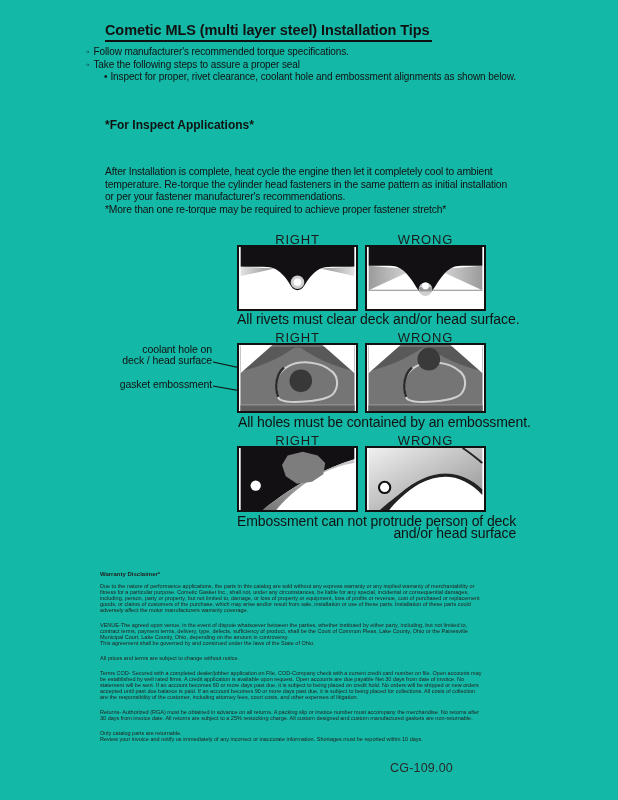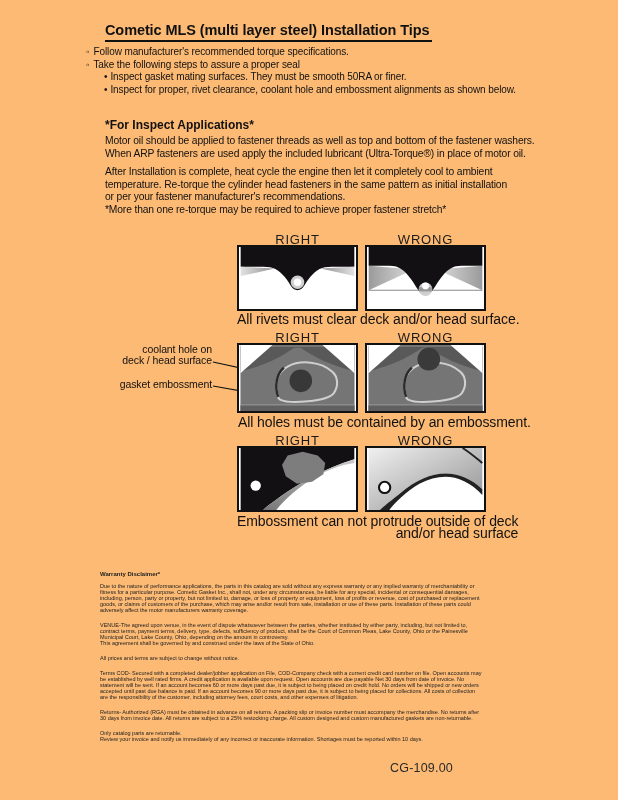--- a/index.html
+++ b/index.html
@@ -1,20 +1,20 @@
 <!DOCTYPE html>
 <html><head>
 <meta charset="utf-8">
 <style>
   * { margin: 0; padding: 0; box-sizing: border-box; }
   html, body { background: #ffffff; }
   .page {
     position: relative;
     width: 618px; height: 800px;
-    background: #fdba74;
+    background: #14b8a6;
     font-family: "Liberation Sans", sans-serif;
     color: #111111;
     overflow: hidden;
   }
   .abs { position: absolute; }
   .page-title {
     left: 105px; top: 22px;
     font-size: 14.5px; font-weight: bold; letter-spacing: -0.1px;
     display: inline-block;
     border-bottom: 2px solid #111;
@@ -43,27 +43,24 @@
 </head>
 <body>
 
 <div class="page">
 
   <div class="abs page-title">Cometic MLS (multi layer steel) Installation Tips</div>
 
   <div class="abs tips">
     <div class="bullet"><span>Follow manufacturer's recommended torque specifications.</span></div>
     <div class="bullet"><span>Take the following steps to assure a proper seal</span></div>
-    <div class="subbullet"><span>Inspect gasket mating surfaces.  They must be smooth 50RA or finer.</span></div>
     <div class="subbullet"><span>Inspect for proper, rivet clearance, coolant hole and embossment alignments as shown below.</span></div>
   </div>
 
   <div class="abs diesel-heading">*For Inspect Applications*</div>
-  <div class="abs body-para p1">Motor oil should be applied to fastener threads as well as top and bottom of the fastener washers.
-When ARP fasteners are used apply the included lubricant (Ultra-Torque®) in place of motor oil.</div>
   <div class="abs body-para p2">After Installation is complete, heat cycle the engine then let it completely cool to ambient
 temperature. Re-torque the cylinder head fasteners in the same pattern as initial installation
 or per your fastener manufacturer's recommendations.</div>
   <div class="abs body-para p3">*More than one re-torque may be required to achieve proper fastener stretch*</div>
 
   <div class="abs dg-label" style="left:237px;top:232px;">RIGHT</div>
   <div class="abs dg-label" style="left:365px;top:232px;">WRONG</div>
 
   <div class="abs dg-box h66" style="left:237px;top:245px;">
     <svg viewBox="0 0 121 66">
@@ -182,21 +179,21 @@
         </linearGradient>
       </defs>
       <rect width="121" height="66" fill="#ffffff"></rect>
       <path d="M0,0 H121 V44 C96,20 64,22 34,48 C24,56 16,62 12,66 H0 Z" fill="url(#bladeG)"></path>
       <path d="M121,44 C96,20 64,22 34,48 C24,56 16,62 12,66 H22 C28,58 40,46 54,38 C78,26 100,28 121,50 Z" fill="#222222"></path>
       <path d="M100,0 C108,5 116,12 121,16" stroke="#222" stroke-width="2" fill="none"></path>
       <circle cx="17" cy="42" r="6" fill="#ffffff" stroke="#131013" stroke-width="2.2"></circle>
     </svg>
   </div>
 
-  <div class="abs caption" style="left:237px;top:515px;">Embossment can not protrude outside of deck
+  <div class="abs caption" style="left:237px;top:515px;">Embossment can not protrude person of deck
 and/or head surface</div>
 
   <div class="abs legal">
     <div class="legal-h">Warranty Disclaimer*</div>
     <p>Due to the nature of performance applications, the parts in this catalog are sold without any express warranty or any implied warranty of merchantability or
 fitness for a particular purpose.  Cometic Gasket Inc., shall not, under any circumstances, be liable for any special, incidental or consequential damages,
 including, person, party or property, but not limited to, damage, or loss of property or equipment, loss of profits or revenue, cost of purchased or replacement
 goods, or claims of customers of the purchase, which may arise and/or result from sale, installation or use of these parts.  Installation of these parts could
 adversely affect the motor manufacturers warranty coverage.</p>
     <p>VENUE-The agreed upon venue, in the event of dispute whatsoever between the parties, whether instituted by either party, including, but not limited to,

